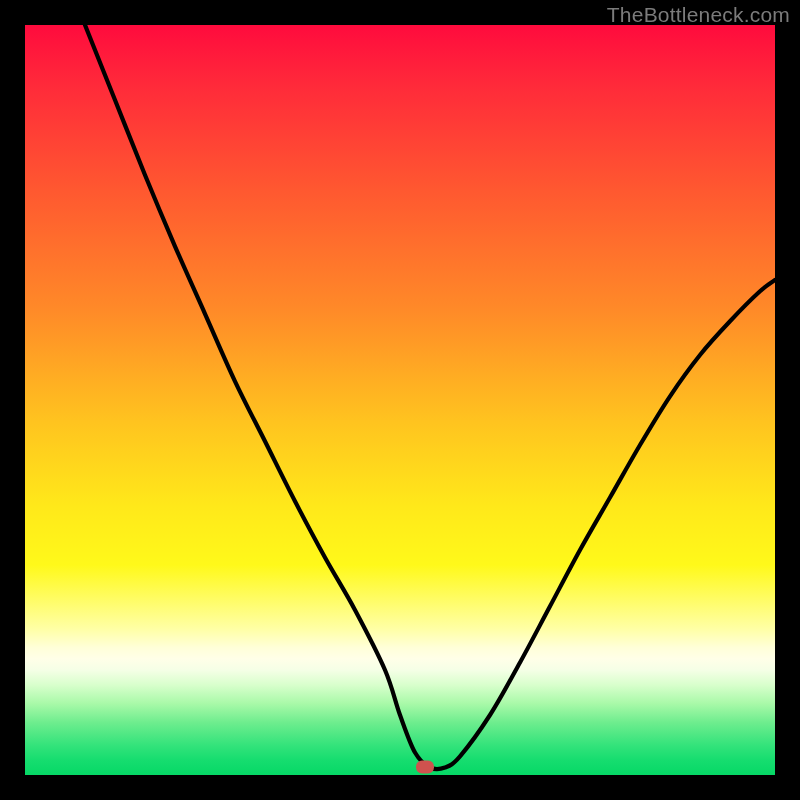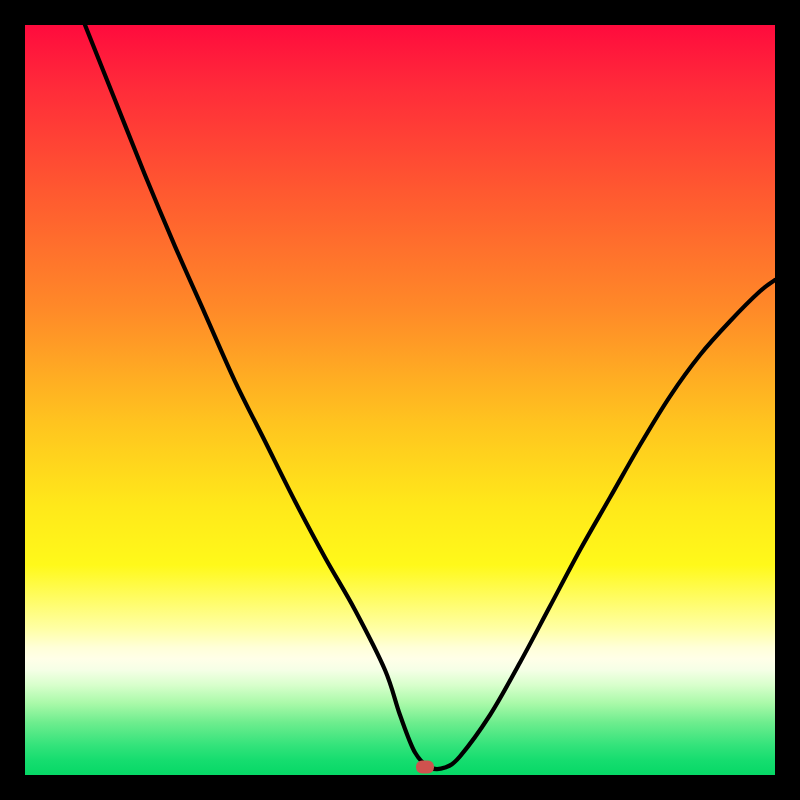--- a/index.html
+++ b/index.html
@@ -83,13 +83,14 @@
 <body>
 
 <div class="frame">
   <div class="plot">
     <div class="gradient"></div>
     <svg class="curve-layer" viewBox="0 0 750 750" preserveAspectRatio="none">
       <path fill="none" stroke="#000" stroke-width="4.2" stroke-linecap="round" d="M 60.0 0.0 C 65.0 12.5, 80.0 50.0, 90.0 75.0 C 100.0 100.0, 110.0 125.6, 120.0 150.0 C 130.0 174.4, 140.0 198.1, 150.0 221.3 C 160.0 244.4, 170.0 266.3, 180.0 288.8 C 190.0 311.3, 200.0 335.0, 210.0 356.3 C 220.0 377.5, 230.0 396.3, 240.0 416.3 C 250.0 436.3, 260.0 456.9, 270.0 476.3 C 280.0 495.6, 290.0 514.4, 300.0 532.5 C 310.0 550.6, 320.0 566.3, 330.0 585.0 C 340.0 603.8, 352.5 627.5, 360.0 645.0 C 367.5 662.5, 370.0 676.3, 375.0 690.0 C 380.0 703.8, 385.0 718.8, 390.0 727.5 C 395.0 736.3, 400.0 740.0, 405.0 742.5 C 410.0 745.0, 415.0 744.4, 420.0 742.5 C 425.0 740.6, 427.5 740.0, 435.0 731.3 C 442.5 722.5, 455.0 705.6, 465.0 690.0 C 475.0 674.4, 485.0 655.6, 495.0 637.5 C 505.0 619.4, 515.0 600.0, 525.0 581.3 C 535.0 562.5, 545.0 543.1, 555.0 525.0 C 565.0 506.9, 575.0 490.0, 585.0 472.5 C 595.0 455.0, 605.0 436.9, 615.0 420.0 C 625.0 403.1, 635.0 386.3, 645.0 371.3 C 655.0 356.3, 665.0 342.5, 675.0 330.0 C 685.0 317.5, 695.0 306.9, 705.0 296.3 C 715.0 285.6, 727.5 273.1, 735.0 266.3 C 742.5 259.4, 747.5 256.9, 750.0 255.0"></path>
     </svg>
     <div class="marker" style="left:399.74999999999994px; top:741.7500000000001px;"></div>
   </div>
+  <div class="watermark">TheBottleneck.com</div>
 </div>
 
 </body></html>

